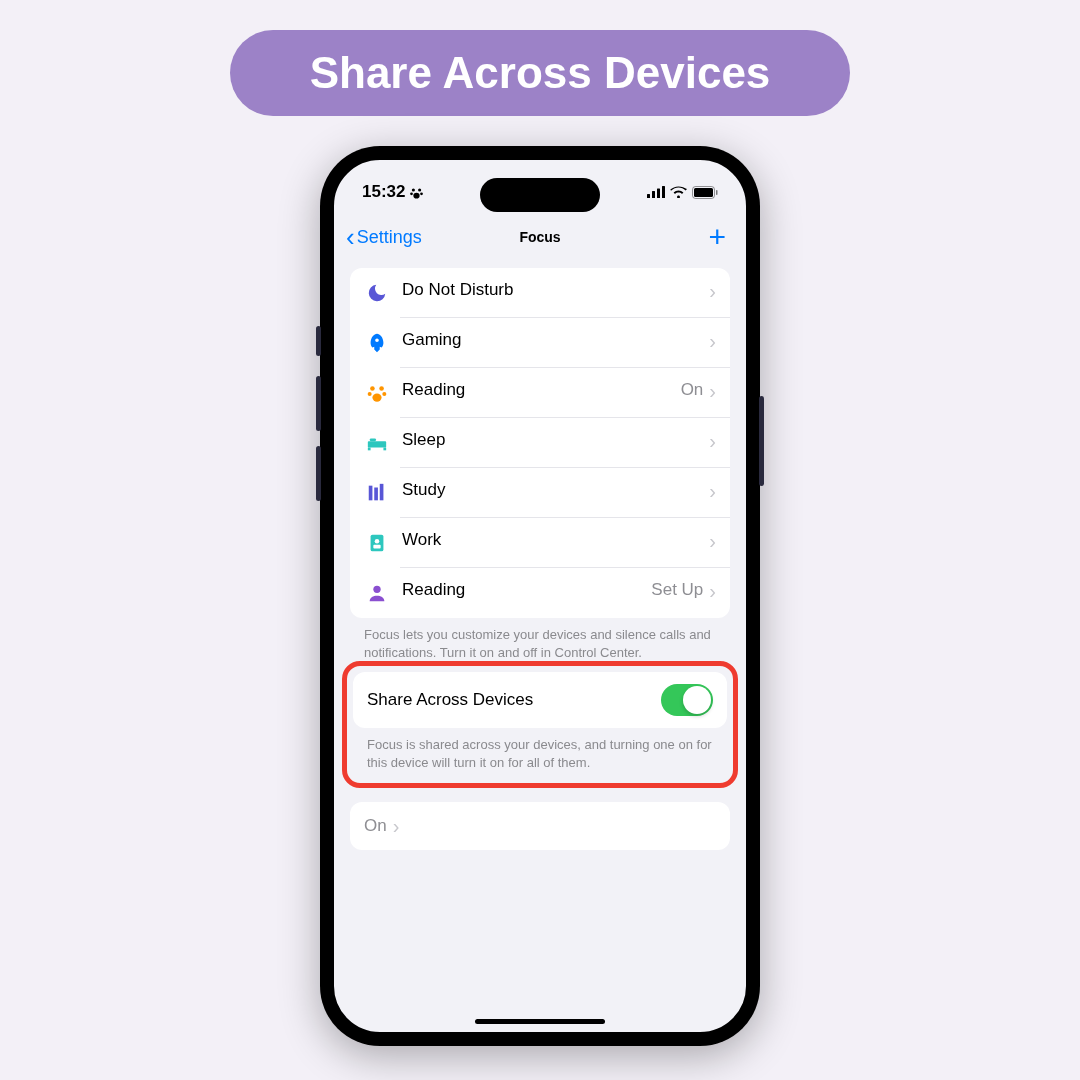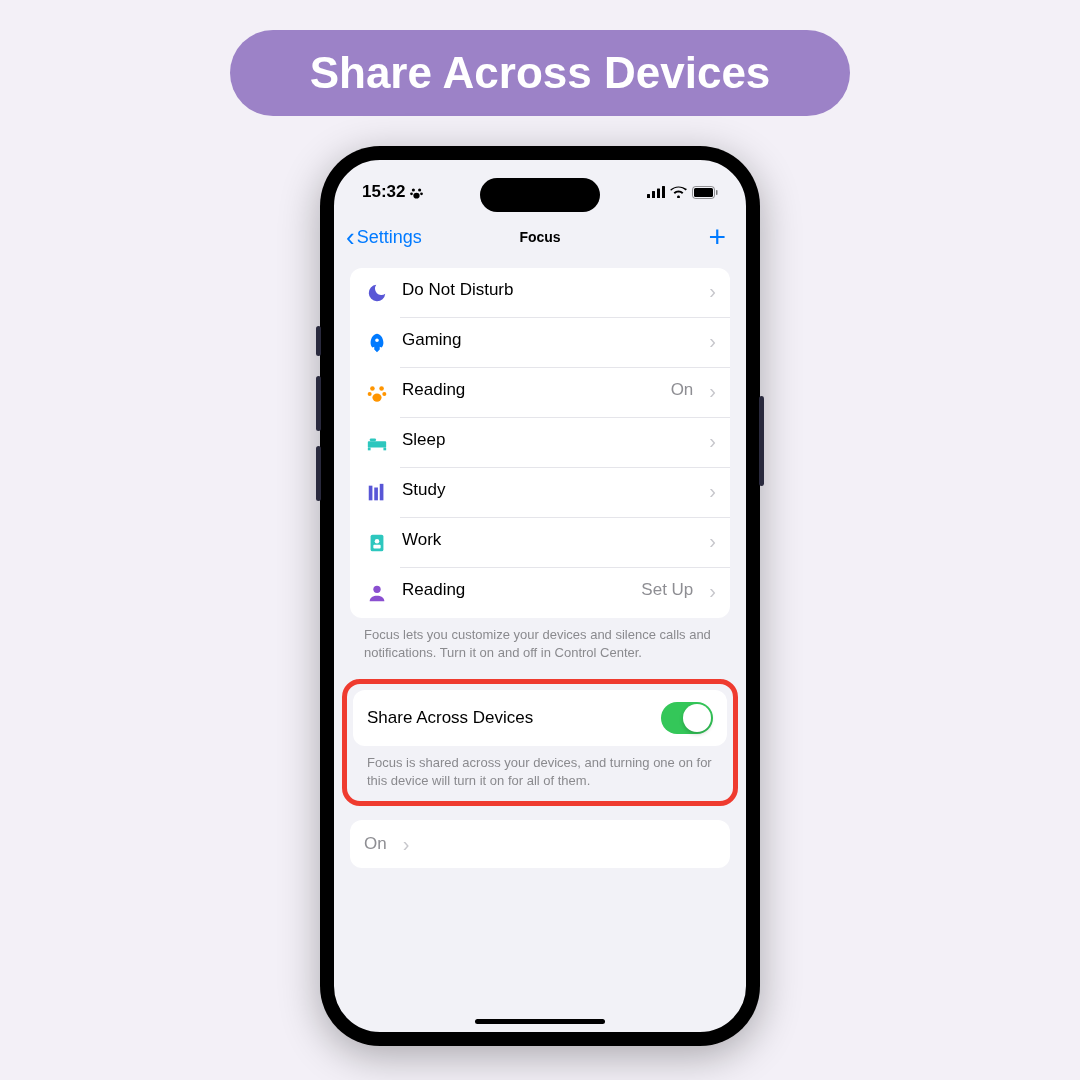--- a/index.html
+++ b/index.html
@@ -21,23 +21,23 @@
 .back-btn { display: flex; align-items: center; color: #007aff; font-size: 18px; }
 .back-chevron { font-size: 26px; font-weight: 400; margin-right: 2px; }
 .nav-title { font-size: 14px; font-weight: 600; position: absolute; left: 50%; transform: translateX(-50%); }
 .add-btn { color: #007aff; font-size: 30px; font-weight: 300; padding-right: 8px; }
 .content { padding: 0 16px; overflow-y: auto; height: calc(100% - 110px); }
 .list-group { background: #fff; border-radius: 12px; overflow: hidden; }
 .list-row { display: flex; align-items: flex-start; padding: 12px 14px; position: relative; min-height: 46px; }
 .list-row:not(:last-child)::after { content: ''; position: absolute; bottom: 0; left: 50px; right: 0; height: 1px; background: #e5e5ea; }
 .row-icon { width: 26px; height: 26px; display: flex; align-items: center; justify-content: center; margin-right: 12px; flex-shrink: 0; }
 .row-label { flex: 1; font-size: 17px; color: #000; }
-.row-value { color: #8e8e93; font-size: 17px; margin-right: 16px; }
+.row-value { color: #8e8e93; font-size: 17px; margin-right: 6px; }
 .chevron { color: #c7c7cc; font-size: 20px; font-weight: 300; }
-.footer-text { color: #8a8a8e; font-size: 13px; padding: 8px 14px 18px; line-height: 1.35; }
+.footer-text { color: #8a8a8e; font-size: 13px; padding: 8px 14px 0; line-height: 1.35; }
 .single-row { background: #fff; border-radius: 12px; display: flex; align-items: center; padding: 12px 14px; min-height: 48px; }
 .single-label { flex: 1; font-size: 17px; }
 .toggle { width: 52px; height: 32px; background: #34c759; border-radius: 16px; position: relative; }
 .toggle::after { content: ''; position: absolute; right: 2px; top: 2px; width: 28px; height: 28px; background: #fff; border-radius: 50%; box-shadow: 0 2px 4px rgba(0,0,0,0.2); }
 .highlight-box { border: 5px solid #ef3b2f; border-radius: 18px; padding: 6px; margin: 0 -8px 14px; }
 .highlight-box .footer-text { padding-bottom: 6px; }
 .home-indicator { position: absolute; bottom: 8px; left: 50%; transform: translateX(-50%); width: 130px; height: 5px; background: #000; border-radius: 3px; }
 svg { display: block; }
 </style>
 </head>

